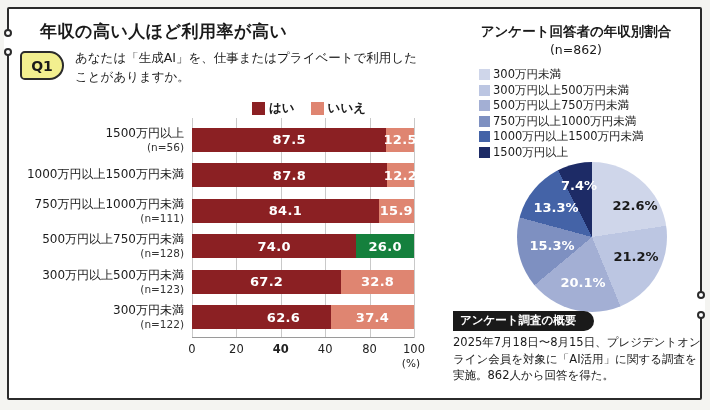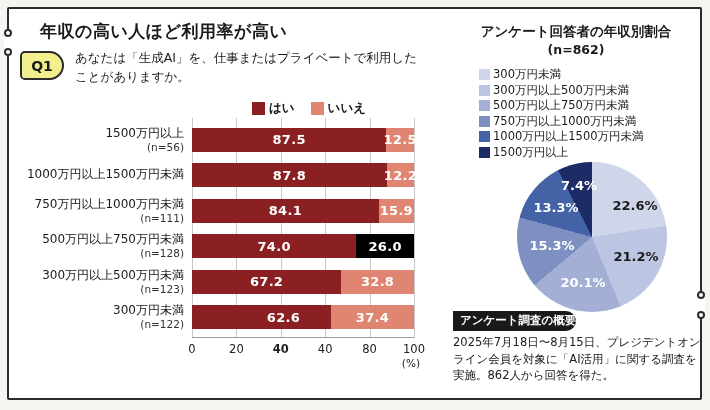--- a/index.html
+++ b/index.html
@@ -60,36 +60,36 @@
   .seg span { color:#ffffff; font-size:13px; font-weight:700; letter-spacing:.3px; }
   .axis-ticks { position:absolute; left:184px; top:224px; width:222px; height:30px; }
   .tick-label { position:absolute; transform:translateX(-50%);
     font-size:11.5px; color:#222; }
   .pct-label { position:absolute; font-size:10.5px; color:#222; }
   
   .pie-title {
     position:absolute; left:452px; top:22px; width:248px; text-align:center;
     font-size:13.5px; font-weight:700; line-height:1.4; z-index:5;
   }
-  .pie-subtitle { font-size:12.5px; font-weight:700; }
+  .pie-subtitle { font-size:12.5px; font-weight:400; }
   .pie-legend { position:absolute; left:479px; top:67px; z-index:5; }
   .pie-legend .item { display:flex; align-items:center; gap:3px; height:15.5px;
     font-size:11.5px; }
   .pie-legend .sw { width:11px; height:11px; flex:0 0 auto; }
   .pie {
     position:absolute; left:517px; top:162px; width:150px; height:150px;
     border-radius:50%; z-index:4;
   }
   .pie-label { position:absolute; transform:translate(-50%,-50%);
     font-size:13px; font-weight:700; white-space:nowrap; }
   .summary-badge {
     position:absolute; left:453px; top:311px; z-index:5;
     background:#1a1a1a; color:#ffffff;
     font-size:11.5px; font-weight:700;
-    padding:2px 0 3px 7px; border-radius:0 10px 10px 0;
+    padding:2px 18px 3px 7px; border-radius:0 10px 10px 0;
   }
   .summary-note {
     position:absolute; left:453px; top:334px; width:250px;
     font-size:11.5px; line-height:1.45; z-index:5;
   }
 </style>
 </head>
 <body>
 
 <div class="canvas">
@@ -171,21 +171,21 @@
         </div>
         <div class="row">
           <div class="cat">
             <div class="cat-name">500万円以上750万円未満</div>
             <div class="cat-n">(n=128)</div>
           </div>
           <div class="track">
             <div class="seg" style="width: 74%; background: rgb(139, 32, 35);">
               <span>74.0</span>
             </div>
-            <div class="seg" style="width: 26%; background: #000000;">
+            <div class="seg" style="width: 26%; background: #15803d;">
               <span>26.0</span>
             </div>
           </div>
         </div>
         <div class="row">
           <div class="cat">
             <div class="cat-name">300万円以上500万円未満</div>
             <div class="cat-n">(n=123)</div>
           </div>
           <div class="track">

